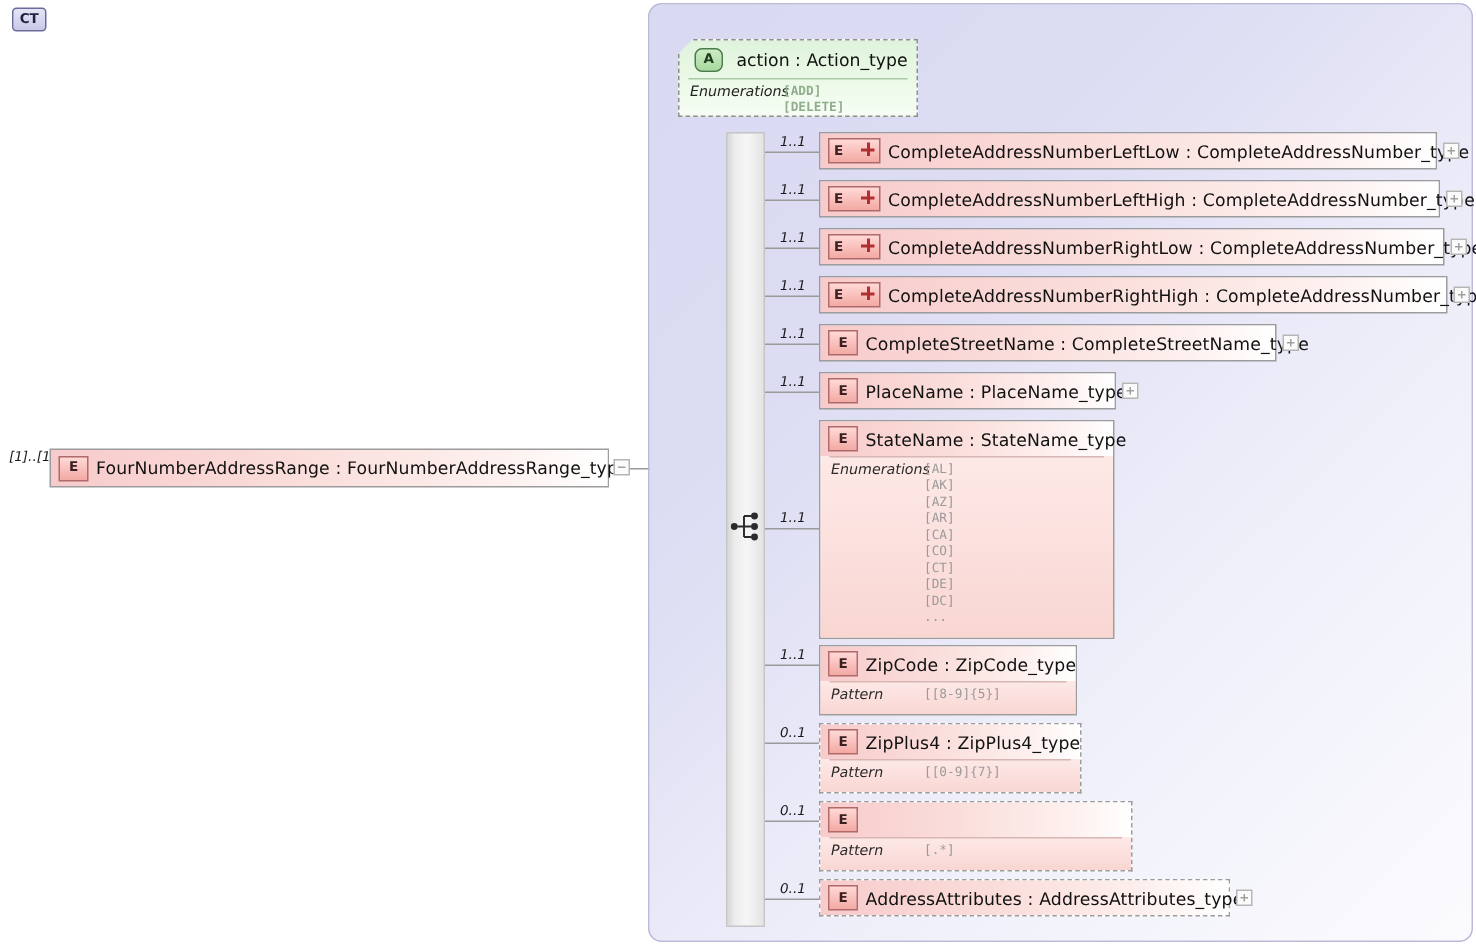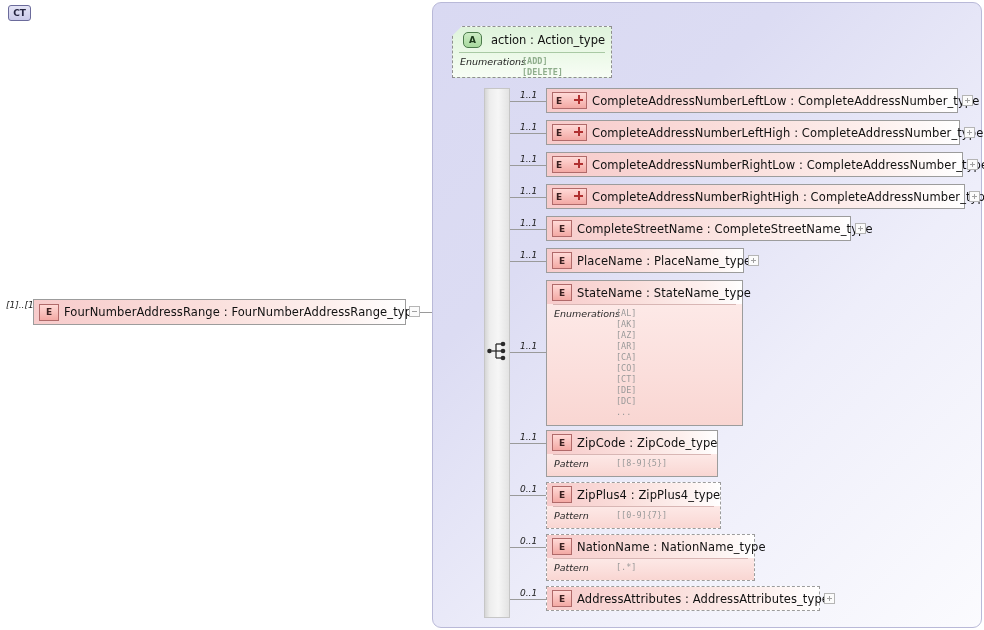--- a/index.html
+++ b/index.html
@@ -338,21 +338,20 @@
             <span>[[0-9]{7}]</span>
           </span>
         </div>
       </div>
     </div>
     <div class="hline" style="left: 510px; top: 546.5px; width: 36px;"></div>
     <div class="card" style="left: 520px; top: 535.5px;">0..1</div>
     <div class="el-box dashed" style="left: 546px; top: 534px; width: 209px; height: 47px;">
       <div class="el-head solidpink" style="height: 23px; flex: 0 0 auto;">
         <span class="badge">E</span>
-        <span class="el-label">NationName : NationName_type</span>
       </div>
       <div class="facetbody">
         <div class="el-facets" style="border-top: 1px solid rgb(216, 182, 180);">
           <span class="facet-name">Pattern</span>
           <span class="facet-vals">
             <span>[.*]</span>
           </span>
         </div>
       </div>
     </div>

